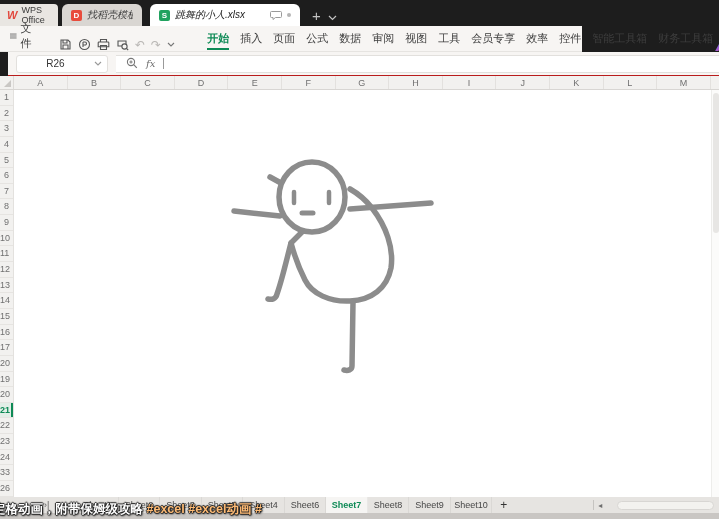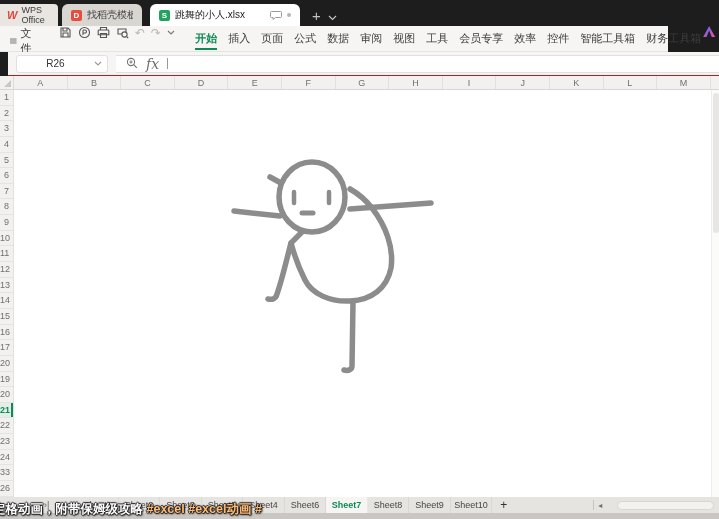--- a/index.html
+++ b/index.html
@@ -14,56 +14,56 @@
     padding-left:7px; gap:4px; font-size:9px; color:#3a3a3a; border-top-right-radius:4px; }
   .wps-logo { color:#e2483e; font-weight:bold; font-style:italic; font-size:11px; }
   .doc-tab { height:22px; display:flex; align-items:center; gap:5px; padding:0 9px;
     font-size:10px; color:#3d3d3d; border-top-left-radius:6px; border-top-right-radius:6px; }
   .doc-tab.docer { background:#d9d6d2; margin-left:4px; width:80px; }
   .doc-tab.active { background:#ffffff; margin-left:8px; width:150px; color:#222; }
   .mini-ic { width:11px; height:11px; border-radius:2px; color:#fff; font-size:8px; font-weight:bold;
     display:flex; align-items:center; justify-content:center; flex:none; }
   .docer-ic { background:#e84c3d; }
   .sheet-ic { background:#21a25f; }
-  .tab-title { white-space:nowrap; overflow:hidden; flex:1; }
+  .tab-title { white-space:nowrap; overflow:hidden; flex:1;font-style:italic; }
   .bubble-ic { flex:none; display:flex; }
   .mod-dot { width:4px; height:4px; border-radius:50%; background:#b5b5b5; flex:none; }
   .tb-plus { color:#c2c2c2; font-size:15px; margin:0 0 3px 12px; line-height:1; }
   .tb-chev { margin:0 0 5px 7px; display:flex; }
 
   
-  .menubar { position:absolute; top:26px; left:0; width:668px; height:26px;
-    background:#f7f5f3; display:flex; align-items:flex-start; border-bottom:1px solid #e6e4e1; }
+  .menubar { position:absolute; top:26px; left:0; width:582px; height:26px;
+    background:#f7f5f3; display:flex; align-items:flex-end; border-bottom:1px solid #e6e4e1; }
   .file-btn { display:flex; align-items:center; gap:4px; font-size:11px; color:#3d3d3d;
     padding:0 8px 0 10px; }
   .qa-icons { display:flex; align-items:center; gap:6px; padding:0 4px; }
   .qa-ic { display:flex; align-items:center; }
   .undo-g { color:#b9b7b4; font-size:12px; line-height:1; }
   .vsep { width:1px; height:13px; background:#dbd9d6; margin:0 6px; }
-  .menu-tabs { display:flex; align-items:center; gap:7px; height:100%; margin-left:2px; }
+  .menu-tabs { display:flex; align-items:center; gap:7px; height:100%; margin-left:14px; }
   .menu-tab { font-size:11px; color:#3d3d3d; height:100%; display:flex; align-items:center;
     position:relative; padding:0 2px; white-space:nowrap; }
   .menu-tab.active { color:#0e8a56; font-weight:bold; }
   .menu-tab.active::after { content:""; position:absolute; left:2px; right:2px; bottom:1px;
     height:2px; background:#0e8a56; }
   .ai-btn { display:flex; align-items:center; gap:4px; margin-left:auto; padding-right:10px;
     font-size:11px; color:#222; font-weight:bold; white-space:nowrap; }
   .ai-tri { width:12px; height:11px; background:linear-gradient(135deg,#3b6bff,#ff4da0);
     clip-path:polygon(50% 0,100% 100%,72% 100%,50% 42%,28% 100%,0 100%); }
 
   
   .formulabar { position:absolute; top:52px; left:8px; width:719px; height:24px;
     background:#f7f5f3; display:flex; align-items:center; border-bottom:1px solid #b91c1c; }
   .cellref { width:92px; height:18px; margin-left:8px; background:#fff; border:1px solid #e2e0dd;
     border-radius:3px; display:flex; align-items:center; font-size:10px; color:#333; }
   .cellref-txt { flex:1; text-align:center; }
   .cellref-chev { margin-right:5px; display:flex; }
   .f-field { flex:1; height:18px; margin:0 0 0 8px; background:#fff; border:1px solid #e2e0dd;
     border-left:none; display:flex; align-items:center; gap:8px; padding-left:10px; }
-  .fx { font-family:"DejaVu Serif","Liberation Serif",serif; font-style:italic; font-size:14px; color:#6f6f6f; }
+  .fx { font-family:"DejaVu Serif","Liberation Serif",serif; font-style:italic; font-size:10px; color:#6f6f6f; }
   .caret { width:1px; height:11px; background:#9a9a9a; }
 
   
   .colheaders { position:absolute; top:76px; left:0; width:719px; height:14px;
     background:#f2f1ef; display:flex; border-bottom:1px solid #d8d6d3; }
   .corner { width:14px; height:100%; border-right:1px solid #dddbd8; position:relative; overflow:hidden; }
   .corner::after { content:""; position:absolute; right:2px; bottom:2px;
     border-left:7px solid transparent; border-bottom:7px solid #c9c7c4; }
   .colcell { width:53.6px; flex:none; text-align:center; font-size:9px; color:#707070;
     line-height:14px; border-right:1px solid #e3e1de; }

